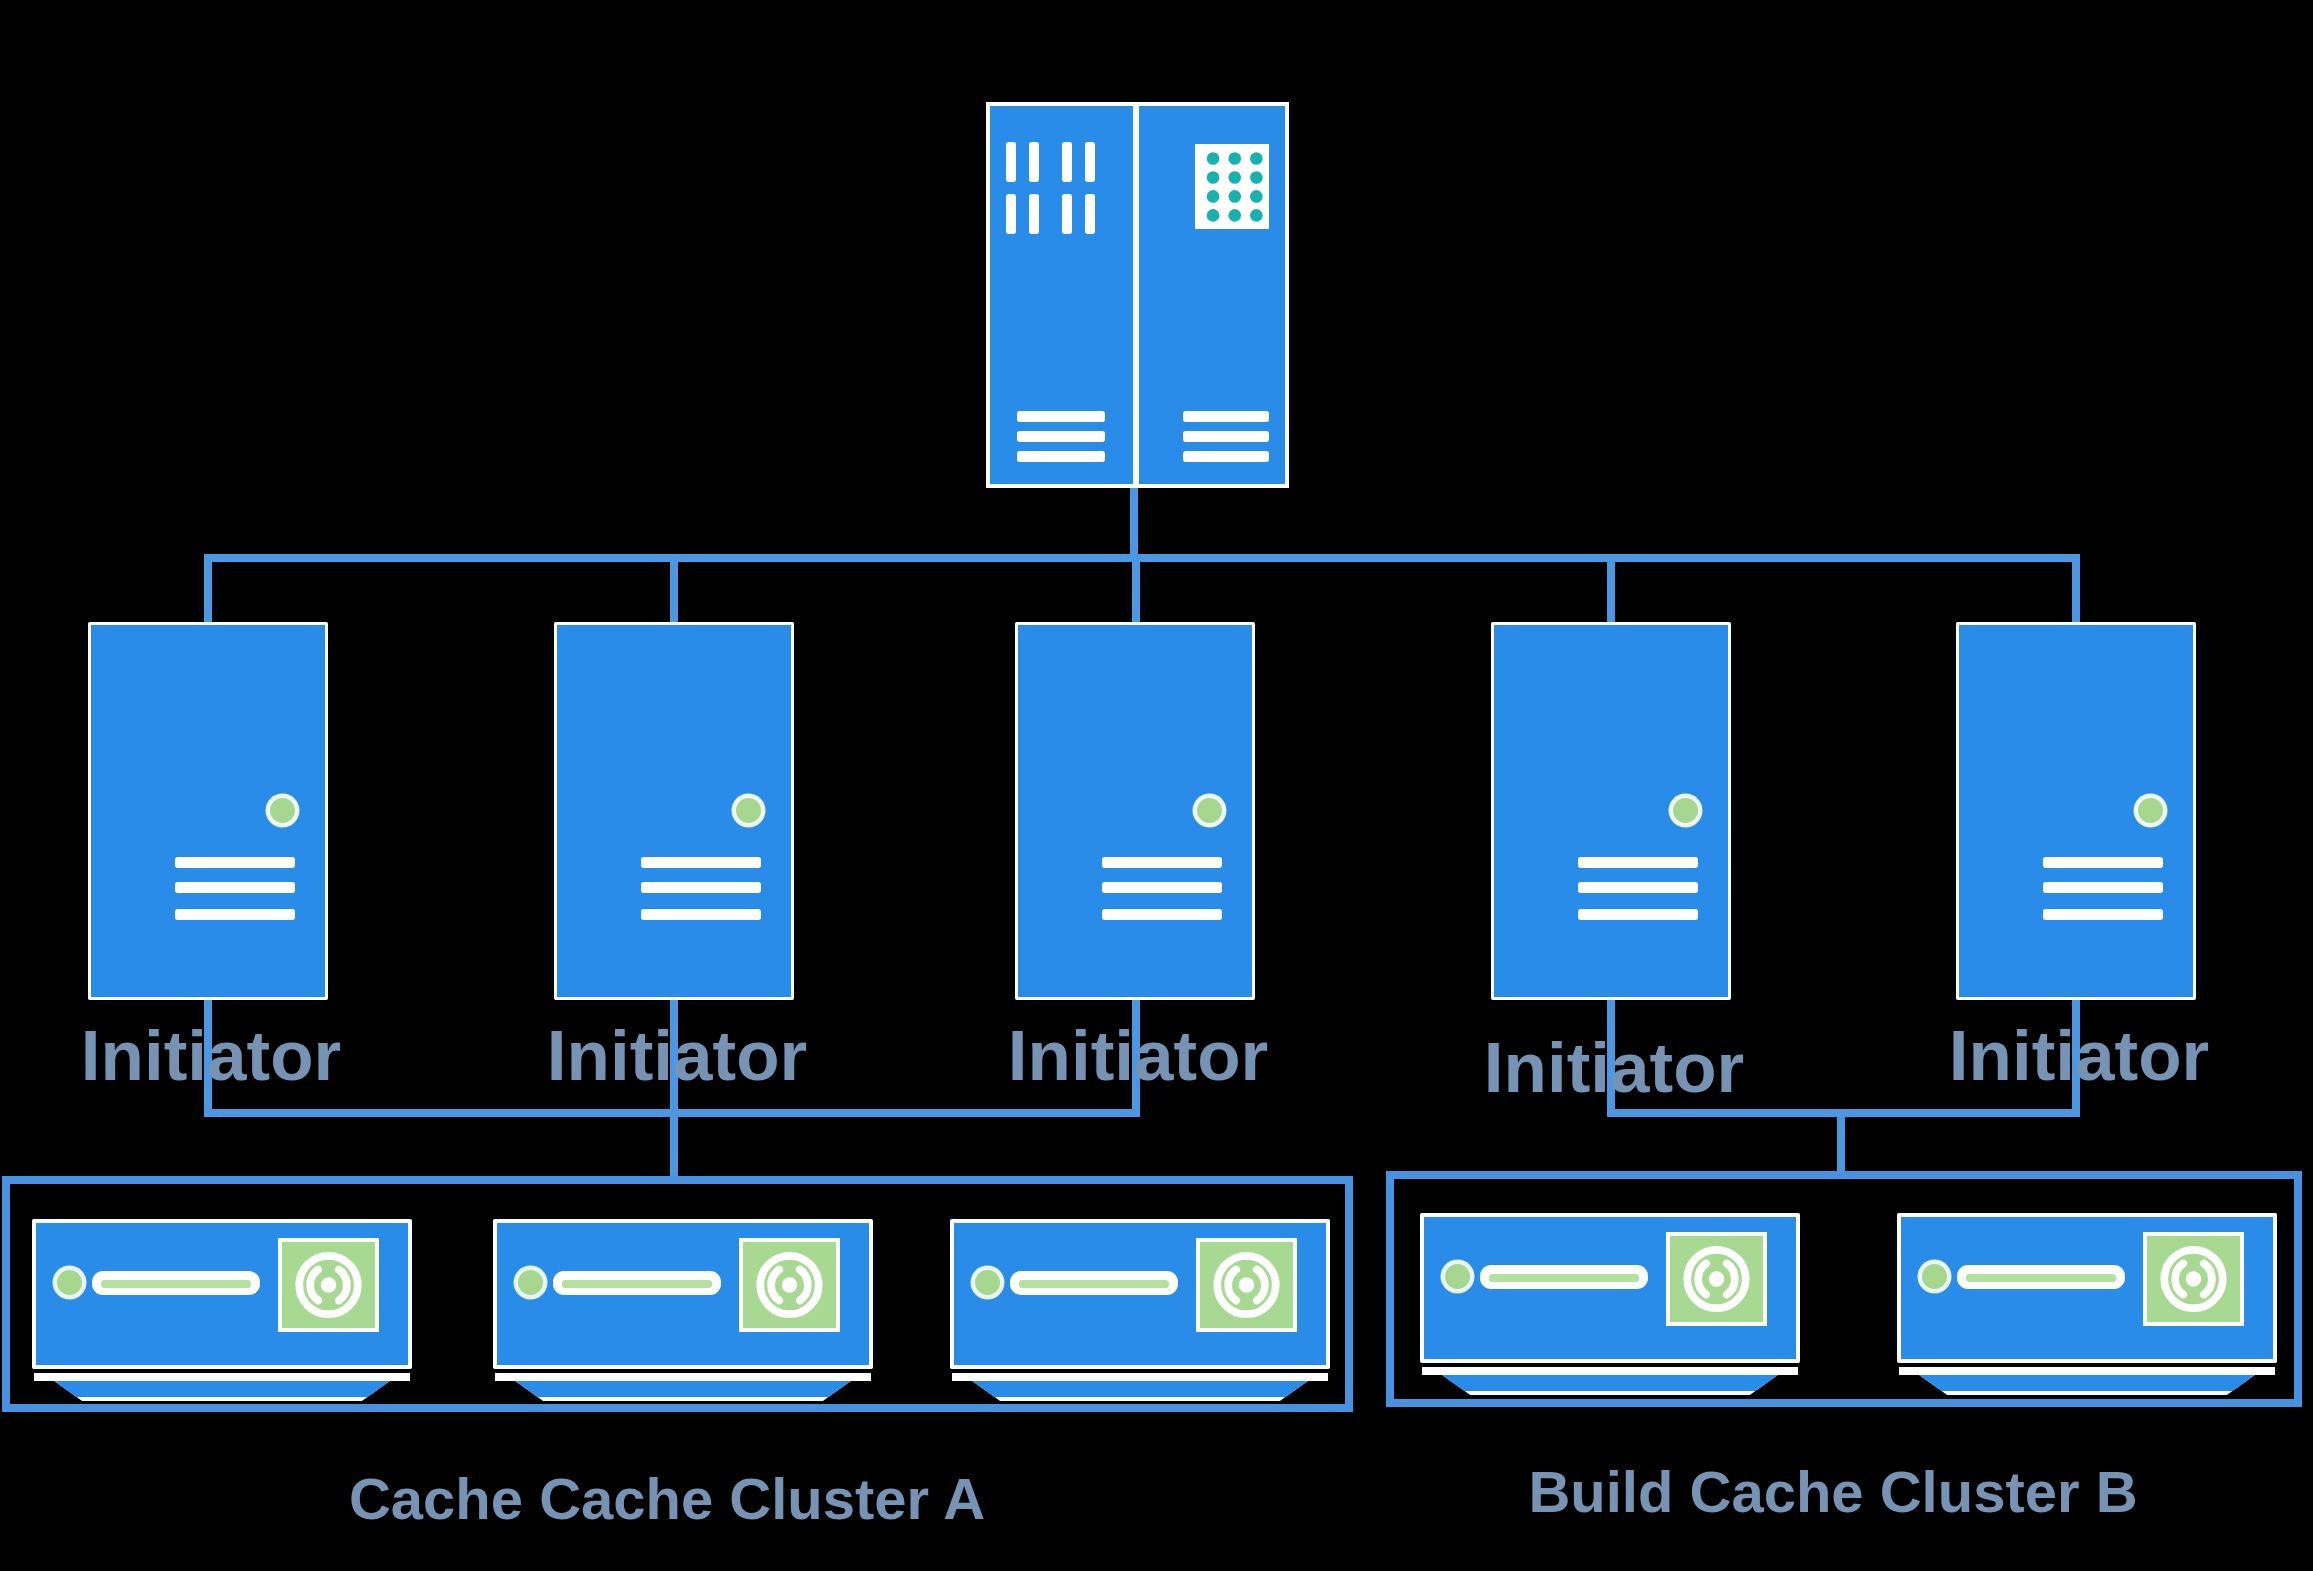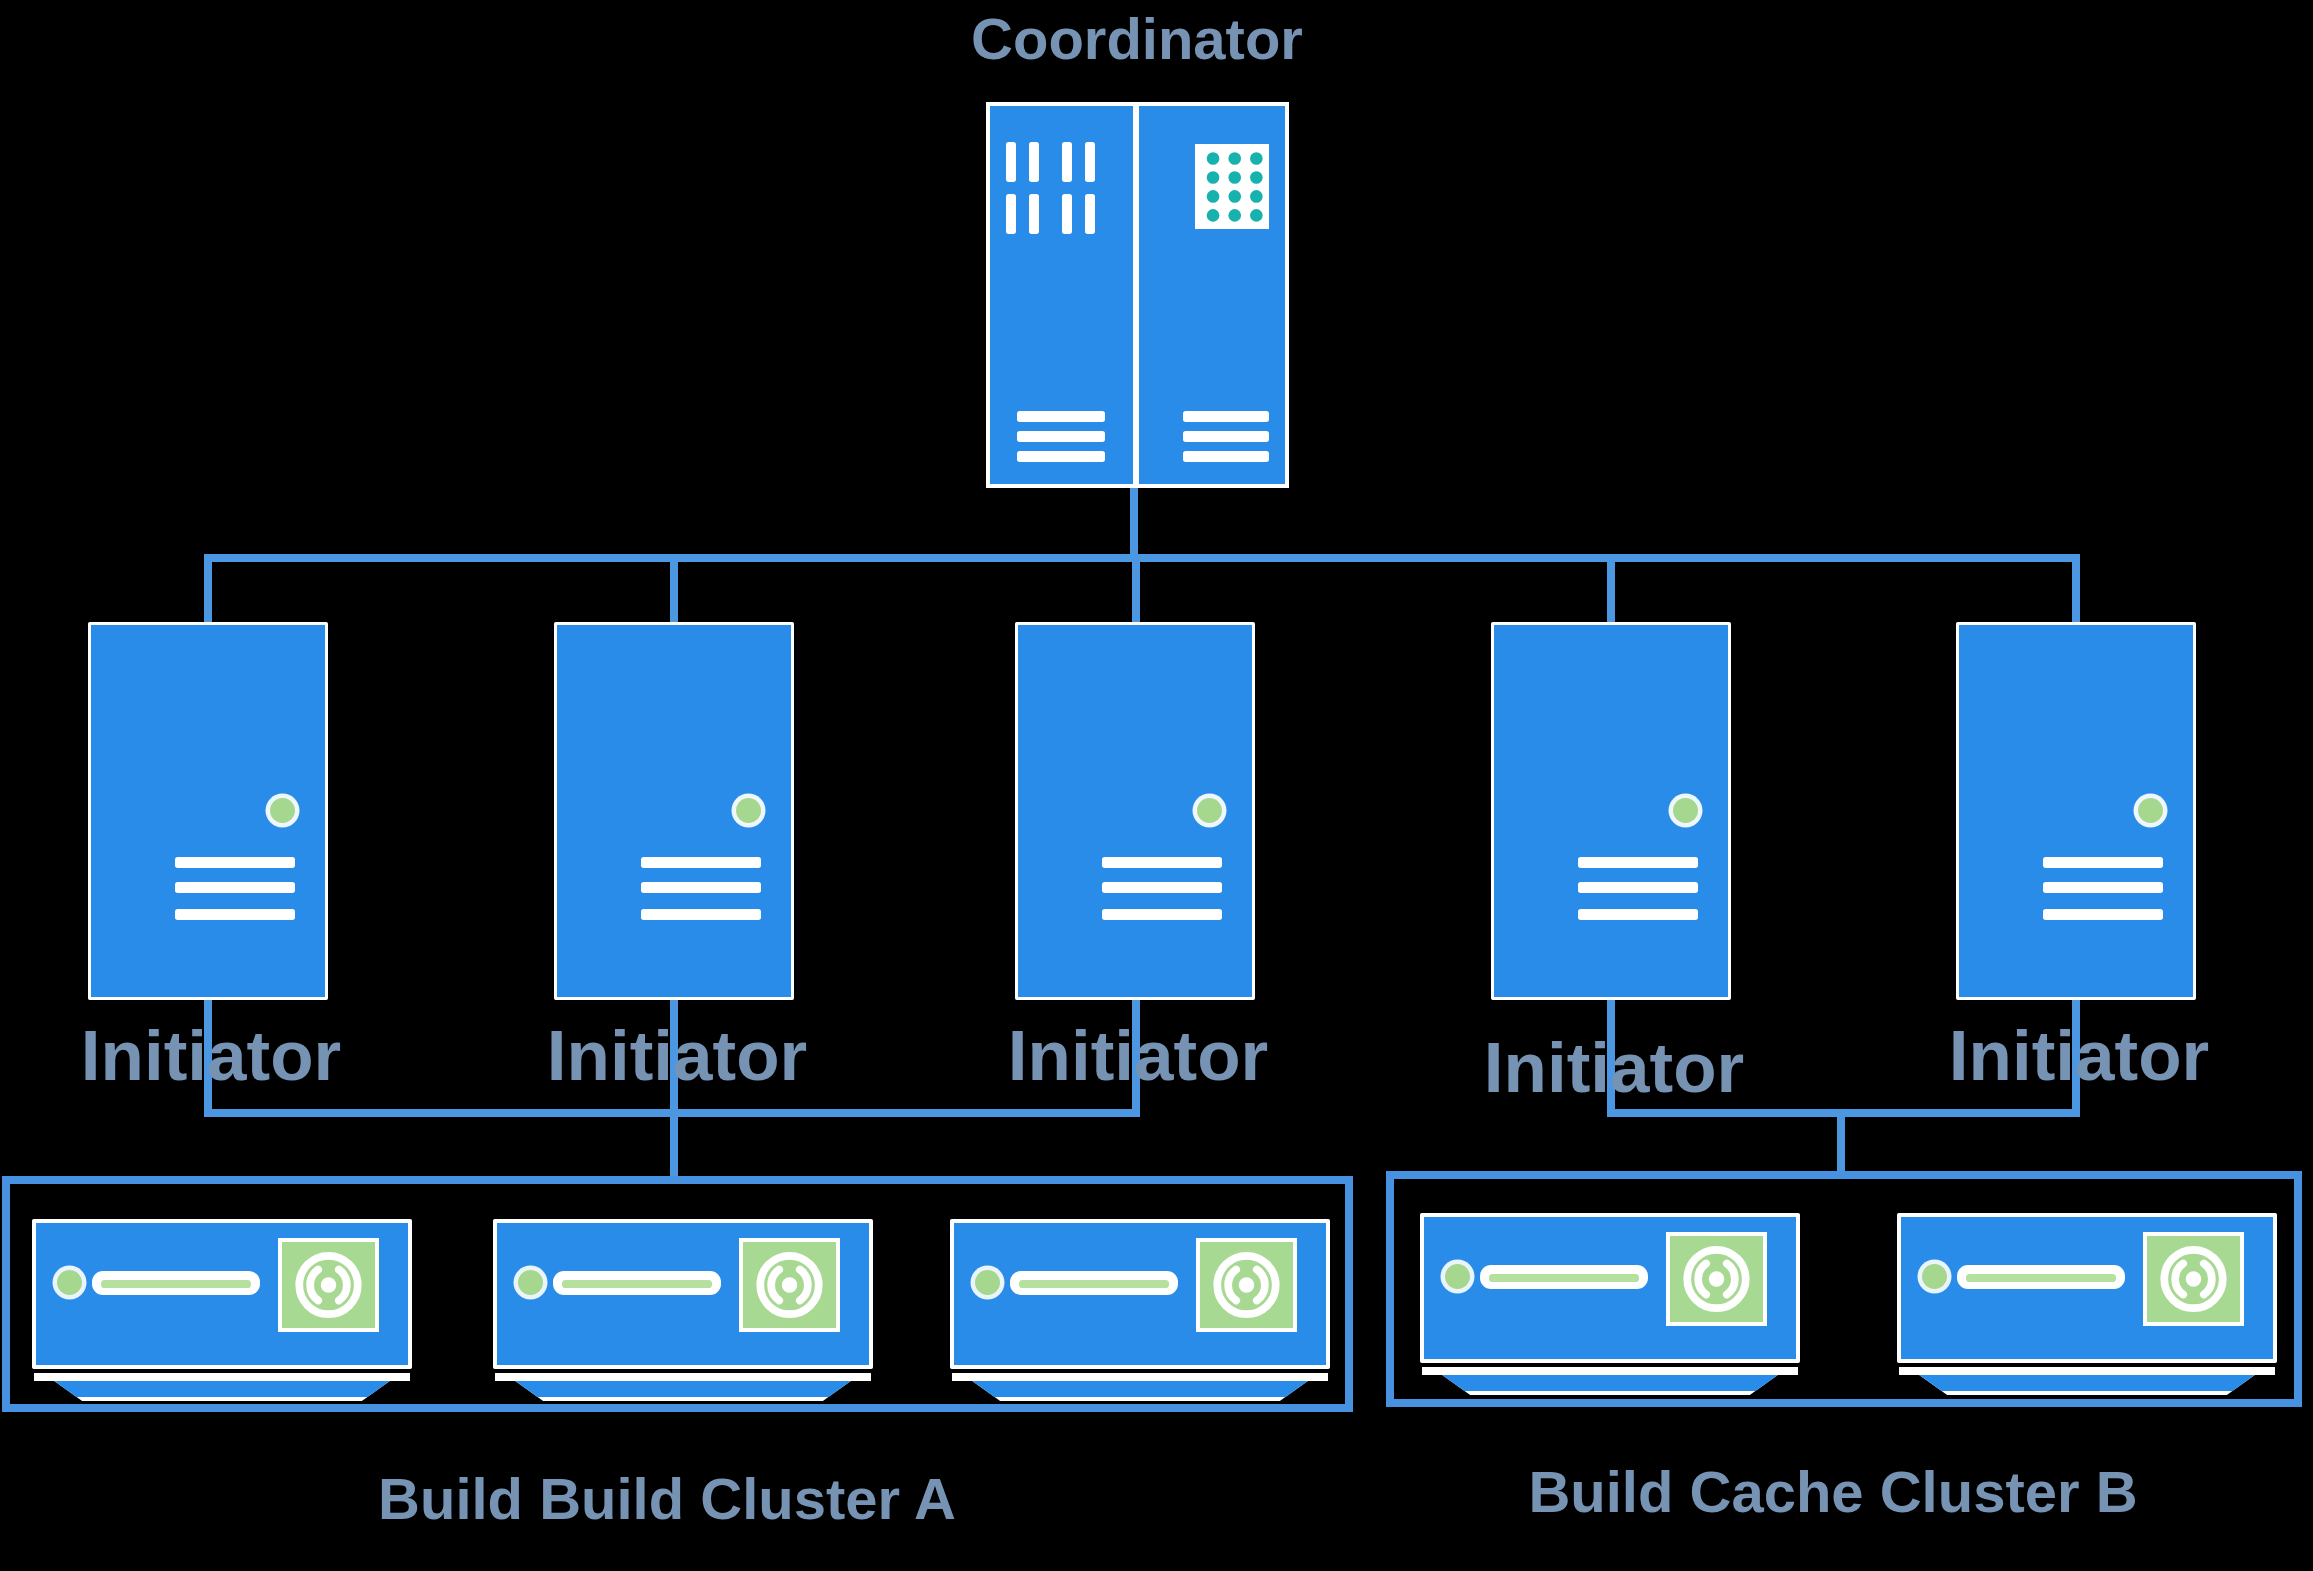--- a/index.html
+++ b/index.html
@@ -70,21 +70,20 @@
     position:absolute;left:4%;top:162px;width:92%;height:20px;background:var(--white);
     clip-path:polygon(2% 0,98% 0,90% 100%,10% 100%);
   }
   .app-base i{position:absolute;left:0;right:0;top:0;bottom:4.5px;background:var(--blue);display:block;}
 </style>
 </head>
 <body>
 
 <div class="stage">
 
-  <div class="lbl lbl-coordinator" style="left:1137px;top:7.2px;">Coordinator</div>
 
   <div class="cabinet">
     <div class="cab-divider"></div>
 
     <div>
       <div class="slat" style="left:16.3px;top:36px;"></div>
       <div class="slat" style="left:39px;top:36px;"></div>
       <div class="slat" style="left:72px;top:36px;"></div>
       <div class="slat" style="left:95px;top:36px;"></div>
       <div class="slat" style="left:16.3px;top:88px;"></div>
@@ -222,21 +221,21 @@
           <path d="M38 32 A22 22 0 0 0 38 68" fill="none" stroke="#ffffff" stroke-width="9" stroke-linecap="round"></path>
           <path d="M62 32 A22 22 0 0 1 62 68" fill="none" stroke="#ffffff" stroke-width="9" stroke-linecap="round"></path>
           <circle cx="50" cy="50" r="9" fill="#ffffff"></circle>
         </svg>
       </div>
       <div class="app-strip"></div>
       <div class="app-base">
           <i></i>
         </div>
     </div>
-      <div class="lbl lbl-cluster" style="left: 667px; top: 1467px;">Build Build Cluster A</div>
+      <div class="lbl lbl-cluster" style="left: 667px; top: 1467px;">Cache Cache Cluster A</div>
       <div class="cluster-box" style="left: 1386px; top: 1171px; width: 916px; height: 236px;"></div>
       <div class="appliance" style="left: 1420px; top: 1213px;">
       <div class="app-body">
         <div class="app-led"></div>
         <div class="app-slot">
             <i></i>
           </div>
         <svg class="app-fan" viewBox="0 0 100 100">
           <circle cx="50" cy="50" r="34" fill="none" stroke="#ffffff" stroke-width="9"></circle>
           <path d="M38 32 A22 22 0 0 0 38 68" fill="none" stroke="#ffffff" stroke-width="9" stroke-linecap="round"></path>

